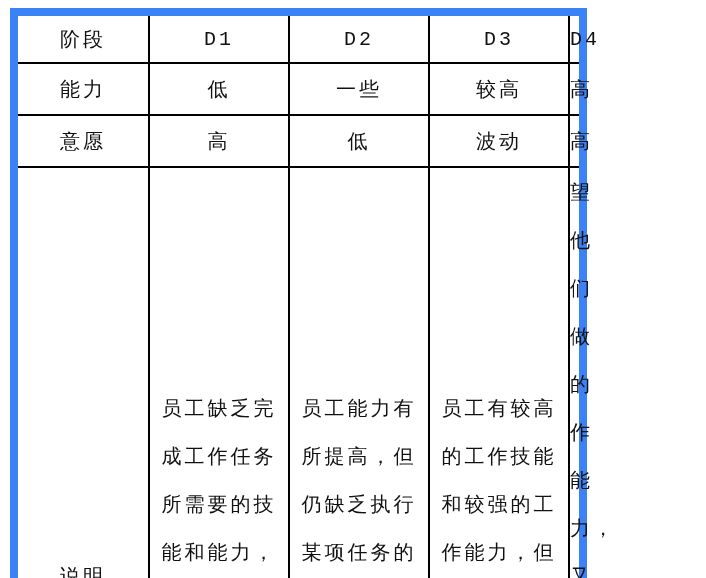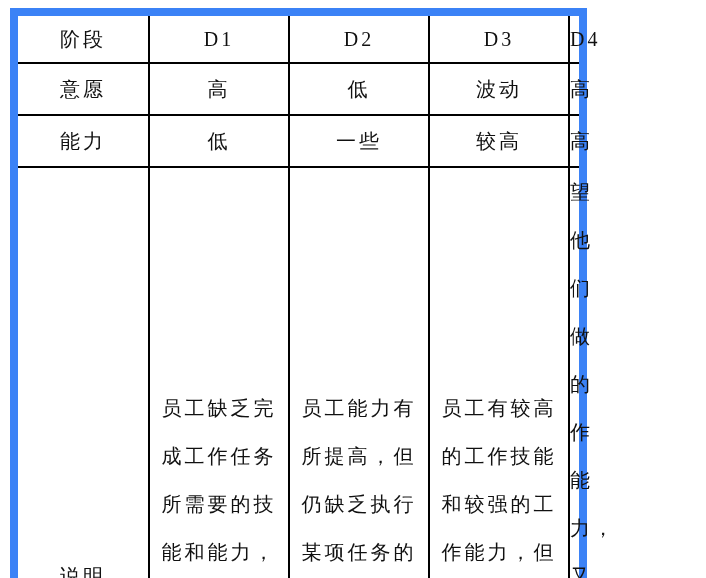--- a/index.html
+++ b/index.html
@@ -26,21 +26,21 @@
     border: 2px solid #000000;
     text-align: center;
     vertical-align: middle;
     padding: 0;
     font-size: 20px;
     letter-spacing: 3px;
   }
   tr.r-head   { height: 51px; }
   tr.r-attr   { height: 52px; }
   td.latin {
-    font-family: Liberation Serif, serif;
+    font-family: Liberation Mono, monospace;
     font-size: 19px;
     letter-spacing: 0;
   }
   td.desc {
     white-space: pre-line;
     line-height: 48px;
     font-size: 20px;
     letter-spacing: 3px;
   }
 </style>
@@ -58,31 +58,31 @@
     </colgroup>
     <tbody>
       <tr class="r-head">
         <td>阶段</td>
         <td class="latin">D1</td>
         <td class="latin">D2</td>
         <td class="latin">D3</td>
         <td class="latin">D4</td>
       </tr>
       <tr class="r-attr">
+        <td>能力</td>
+        <td>低</td>
+        <td>一些</td>
+        <td>较高</td>
+        <td>高</td>
+      </tr>
+      <tr class="r-attr">
         <td>意愿</td>
         <td>高</td>
         <td>低</td>
         <td>波动</td>
-        <td>高</td>
-      </tr>
-      <tr class="r-attr">
-        <td>能力</td>
-        <td>低</td>
-        <td>一些</td>
-        <td>较高</td>
         <td>高</td>
       </tr>
       <tr>
         <td>说明</td>
         <td class="desc">员工缺乏完
 成工作任务
 所需要的技
 能和能力，
 的工作技能
 执行必要的

